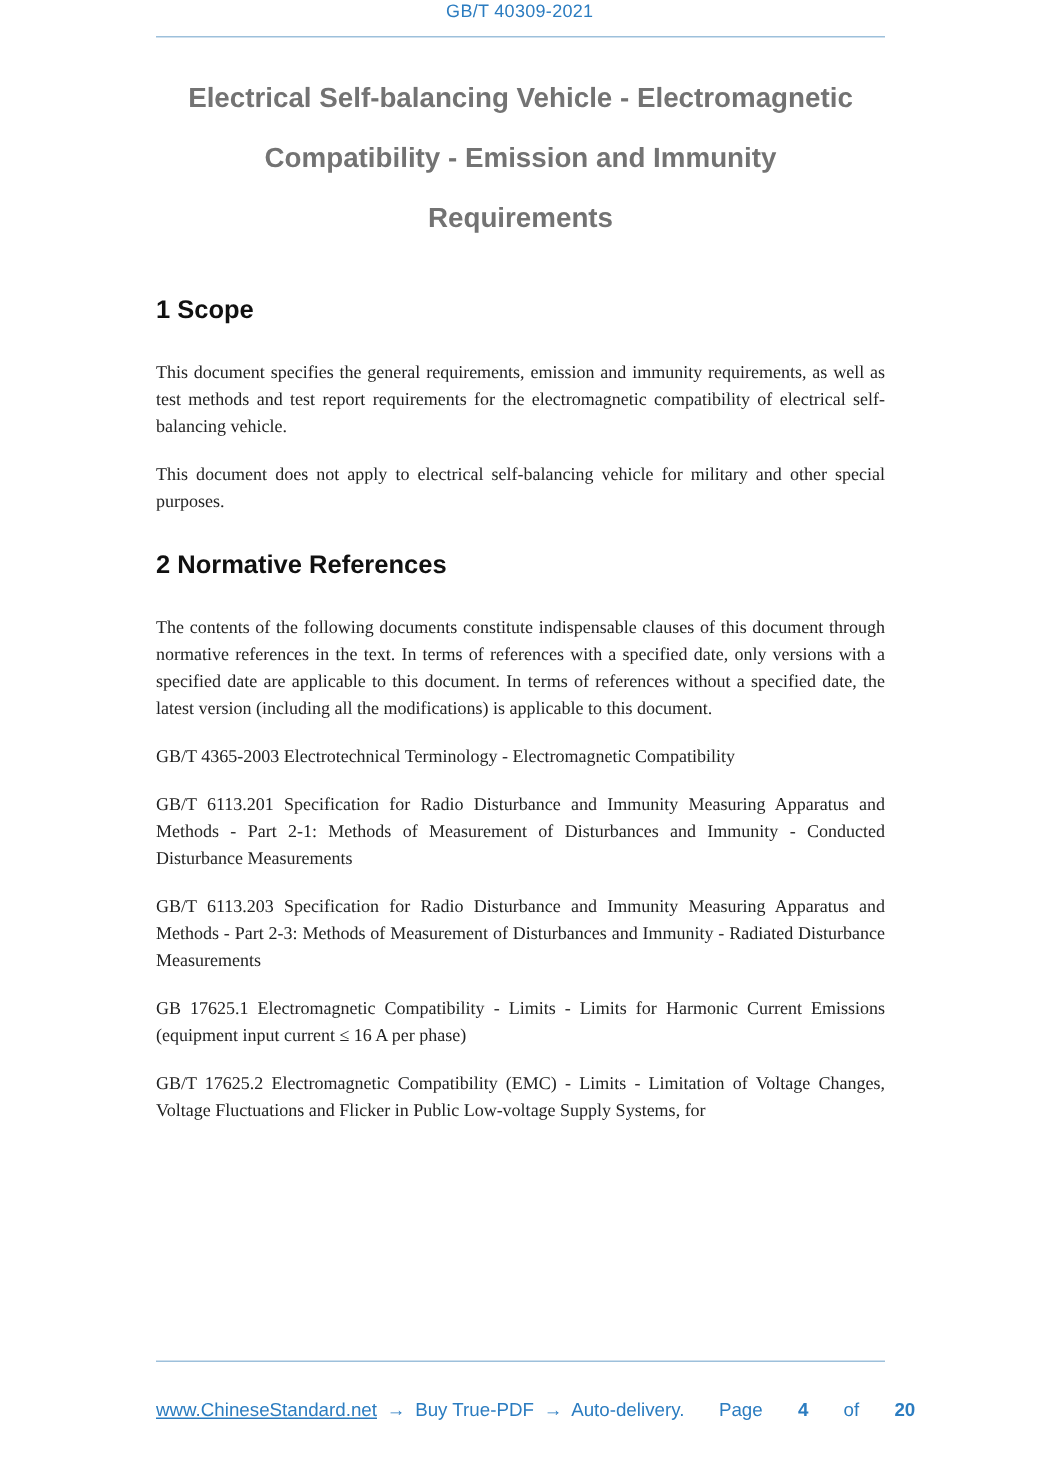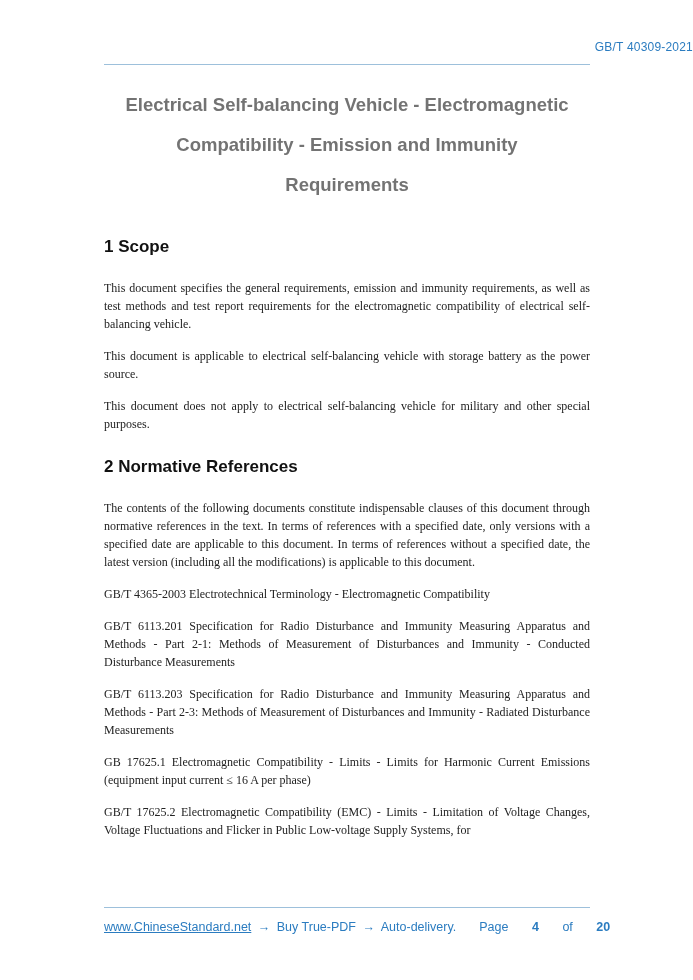--- a/index.html
+++ b/index.html
@@ -13,22 +13,21 @@
     position: relative;
     width: 693px;
     height: 980px;
     margin: 0 auto;
     background: #ffffff;
     font-family: "Liberation Sans", sans-serif;
     color: var(--body-text);
     overflow: hidden;
   }
   .doc-header {
-    padding-top: 40px;
-    text-align: right;
+    text-align: center;
     font-size: 12px;
     color: var(--accent-blue);
     letter-spacing: 0.2px;
   }
   .header-rule {
     margin: 10px 103px 0 104px;
     border: none;
     border-top: 1px solid var(--rule-blue);
     height: 0;
   }
@@ -59,21 +58,21 @@
     margin: 0 0 14px 0;
     color: var(--body-text);
     font-family: Liberation Serif, serif;
   }
   .footer {
     position: absolute;
     left: 104px;
     right: 103px;
     top: 907px;
     border-top: 1px solid var(--rule-blue);
-    padding-top: 12px;
+    padding-top: 25px;
     display: flex;
     justify-content: space-between;
     align-items: baseline;
     font-size: 12.5px;
     color: var(--accent-blue);
     white-space: nowrap;
   }
   .footer-left span { margin-right: 3px; }
   .footer-link {
     color: var(--accent-blue);
@@ -97,21 +96,20 @@
 
   <div class="content">
 
     <h1 class="doc-title">
       <span class="title-line">Electrical Self-balancing Vehicle - Electromagnetic</span>
       <span class="title-line">Compatibility - Emission and Immunity Requirements</span>
     </h1>
 
     <h2 class="section-heading first">1 Scope</h2>
     <p class="body-para">This document specifies the general requirements, emission and immunity requirements, as well as test methods and test report requirements for the electromagnetic compatibility of electrical self-balancing vehicle.</p>
-    <p class="body-para">This document is applicable to electrical self-balancing vehicle with storage battery as the power source.</p>
     <p class="body-para">This document does not apply to electrical self-balancing vehicle for military and other special purposes.</p>
 
     <h2 class="section-heading">2 Normative References</h2>
     <p class="body-para">The contents of the following documents constitute indispensable clauses of this document through normative references in the text. In terms of references with a specified date, only versions with a specified date are applicable to this document. In terms of references without a specified date, the latest version (including all the modifications) is applicable to this document.</p>
     <p class="body-para">GB/T 4365-2003 Electrotechnical Terminology - Electromagnetic Compatibility</p>
     <p class="body-para">GB/T 6113.201 Specification for Radio Disturbance and Immunity Measuring Apparatus and Methods - Part 2-1: Methods of Measurement of Disturbances and Immunity - Conducted Disturbance Measurements</p>
     <p class="body-para">GB/T 6113.203 Specification for Radio Disturbance and Immunity Measuring Apparatus and Methods - Part 2-3: Methods of Measurement of Disturbances and Immunity - Radiated Disturbance Measurements</p>
     <p class="body-para">GB 17625.1 Electromagnetic Compatibility - Limits - Limits for Harmonic Current Emissions (equipment input current ≤ 16 A per phase)</p>
     <p class="body-para">GB/T 17625.2 Electromagnetic Compatibility (EMC) - Limits - Limitation of Voltage Changes, Voltage Fluctuations and Flicker in Public Low-voltage Supply Systems, for</p>
 

